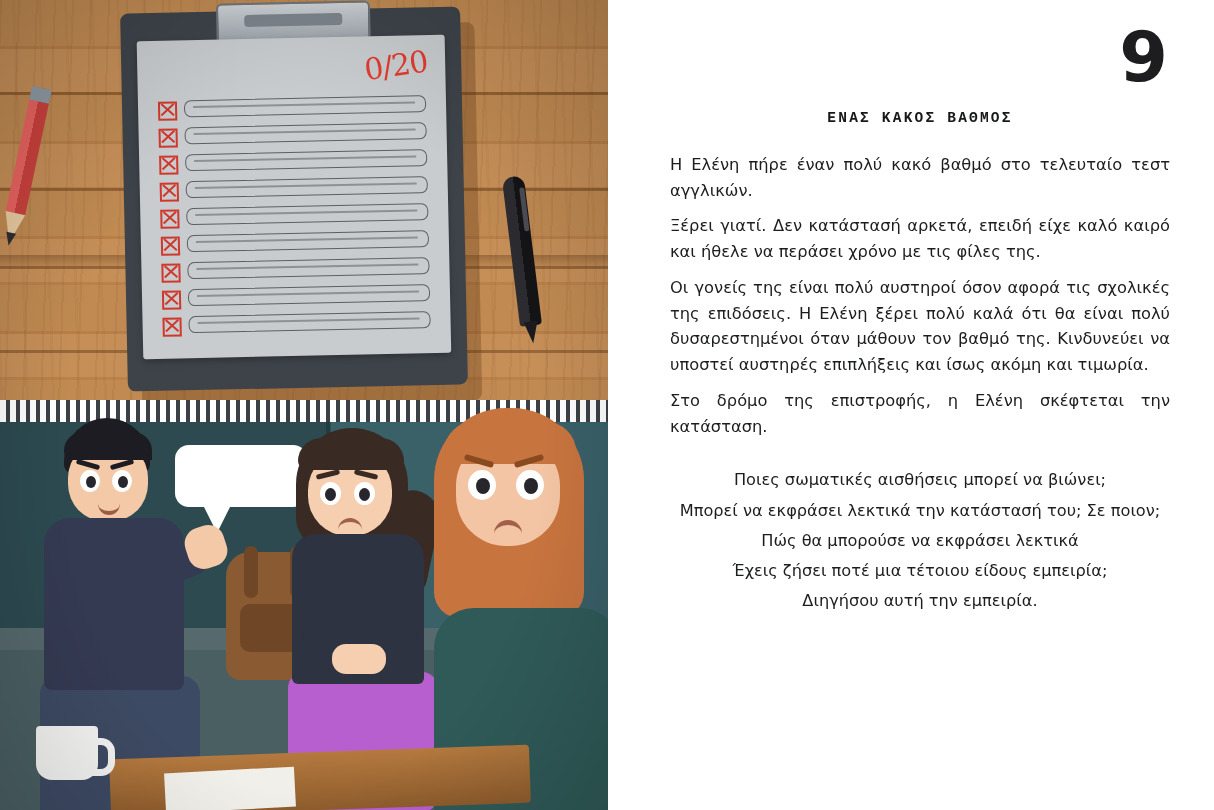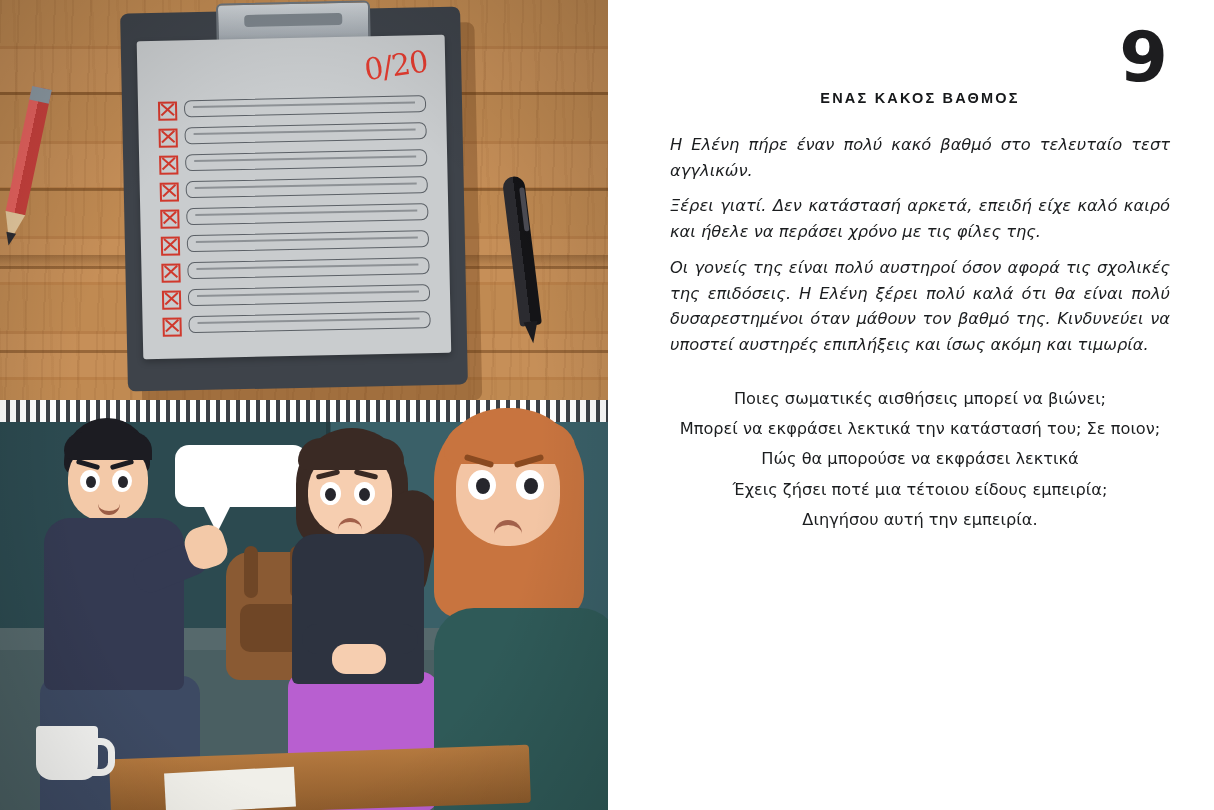--- a/index.html
+++ b/index.html
@@ -458,37 +458,37 @@
     position: absolute;
     right: 46px;
     top: 22px;
     font-family: "DejaVu Sans", sans-serif;
     font-size: 70px;
     font-weight: 700;
     color: #1d1d1f;
     line-height: 1;
   }
   .section-title {
-    margin-top: 72px;
+    margin-top: 92px;
     text-align: center;
-    font-family: Liberation Sans, sans-serif;
+    font-family: Liberation Mono, monospace;
     font-size: 14.5px;
     font-weight: 700;
     letter-spacing: 2.2px;
     color: #16181a;
   }
   .body-text {
     margin-top: 26px;
     font-family: "DejaVu Sans", sans-serif;
     font-size: 16.3px;
     line-height: 1.58;
     color: #1b1d1f;
     text-align: justify;
   }
-  .body-text p { margin: 8px 0 10px 0; font-style: italic; }
+  .body-text p { margin: 8px 0 10px 0; }
   .body-text p:last-child { margin-bottom: 0; }
 
   .questions-banner {
     margin: 54px auto 0 auto;
     width: 430px;
     height: 33px;
     background: #26292c;
     border-radius: 17px;
     display: flex;
     align-items: center;
@@ -662,20 +662,21 @@
   <div class="content">
 
     <div class="page-number">9</div>
 
     <div class="section-title">ΕΝΑΣ ΚΑΚΟΣ ΒΑΘΜΟΣ</div>
 
     <div class="body-text">
       <p>Η Ελένη πήρε έναν πολύ κακό βαθμό στο τελευταίο τεστ αγγλικών.</p>
       <p>Ξέρει γιατί. Δεν κατάστασή αρκετά, επειδή είχε καλό καιρό και ήθελε να περάσει χρόνο με τις φίλες της.</p>
       <p>Οι γονείς της είναι πολύ αυστηροί όσον αφορά τις σχολικές της επιδόσεις. Η Ελένη ξέρει πολύ καλά ότι θα είναι πολύ δυσαρεστημένοι όταν μάθουν τον βαθμό της. Κινδυνεύει να υποστεί αυστηρές επιπλήξεις και ίσως ακόμη και τιμωρία.</p>
+      <p>Στο δρόμο της επιστροφής, η Ελένη σκέφτεται την κατάσταση.</p>
     </div>
 
 
     <div class="questions-list">
       <div>Ποιες σωματικές αισθήσεις μπορεί να βιώνει;</div>
       <div>Μπορεί να εκφράσει λεκτικά την κατάστασή του; Σε ποιον;</div>
       <div>Πώς θα μπορούσε να εκφράσει λεκτικά</div>
       <div>Έχεις ζήσει ποτέ μια τέτοιου είδους εμπειρία;</div>
       <div>Διηγήσου αυτή την εμπειρία.</div>
     </div>

